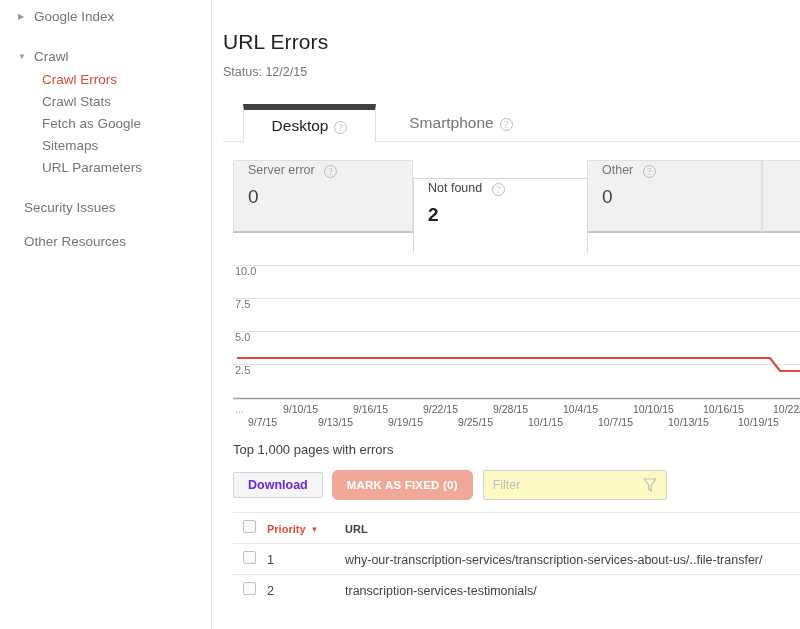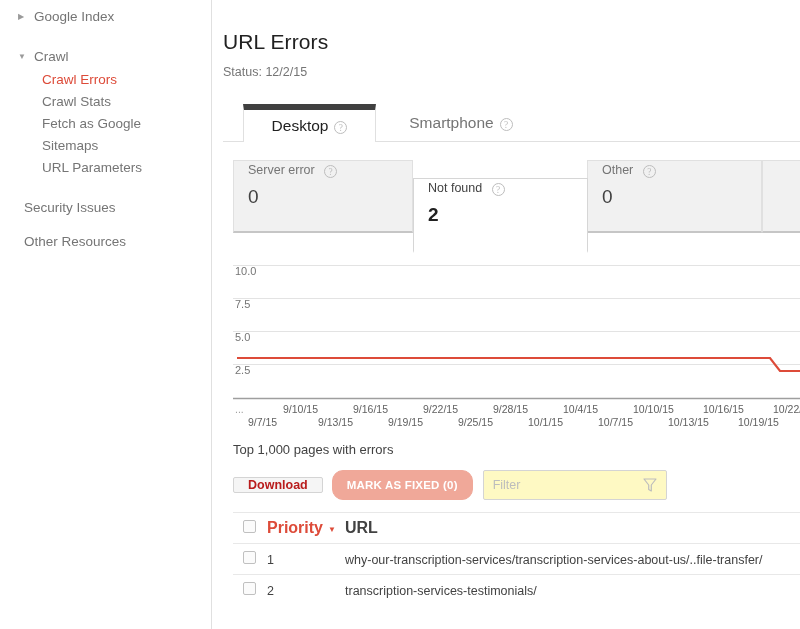--- a/index.html
+++ b/index.html
@@ -165,36 +165,36 @@
   
   #table-heading {
     font-size: 13px; color: #424242;
     margin-top: 14px; margin-left: 10px;
   }
   #toolbar {
     margin-top: 13px; margin-left: 10px;
     display: flex; align-items: center;
   }
   #download-btn {
-    height: 16px; padding: 0 14px;
+    height: 26px; padding: 0 14px;
     background: #f5f5f5;
     border: 1px solid #d4d4d4;
     border-radius: 2px;
-    font-size: 12.5px; color: #b91c1c;
+    font-size: 12.5px; color: #6d28d9;
     font-weight: bold;
     cursor: pointer;
     display: flex; align-items: center;
     font-family: "Liberation Sans", sans-serif;
   }
   #markfixed-btn {
     height: 30px; padding: 0 14px;
     margin-left: 9px;
     background: #f0a899;
     border: 1px solid #f0a899;
-    border-radius: 11px;
+    border-radius: 6px;
     color: #ffffff;
     font-size: 11.5px; font-weight: bold;
     letter-spacing: 0.2px;
     cursor: default;
     display: flex; align-items: center;
     font-family: "Liberation Sans", sans-serif;
   }
   #filter-box {
     position: relative;
     margin-left: 10px;
@@ -225,21 +225,21 @@
   }
   #err-table tr { border-top: 1px solid #e8e8e8; }
   #err-table td, #err-table th {
     padding: 0; text-align: left;
     height: 31px; vertical-align: middle;
   }
   .col-check { width: 34px; padding-left: 10px !important; }
   .col-prio  { width: 78px; }
   .col-url   { }
   .th-text {
-    font-size: 16px; font-weight: bold;
+    font-size: 11px; font-weight: bold;
     color: #dd4b39;
     margin-top: 26px;
   }
   .th-text.plain { color: #424242; }
   .sort-caret {
     display: inline-block;
     margin-left: 5px;
     color: #dd4b39; font-size: 8px;
     position: relative; top: -1px;
   }

